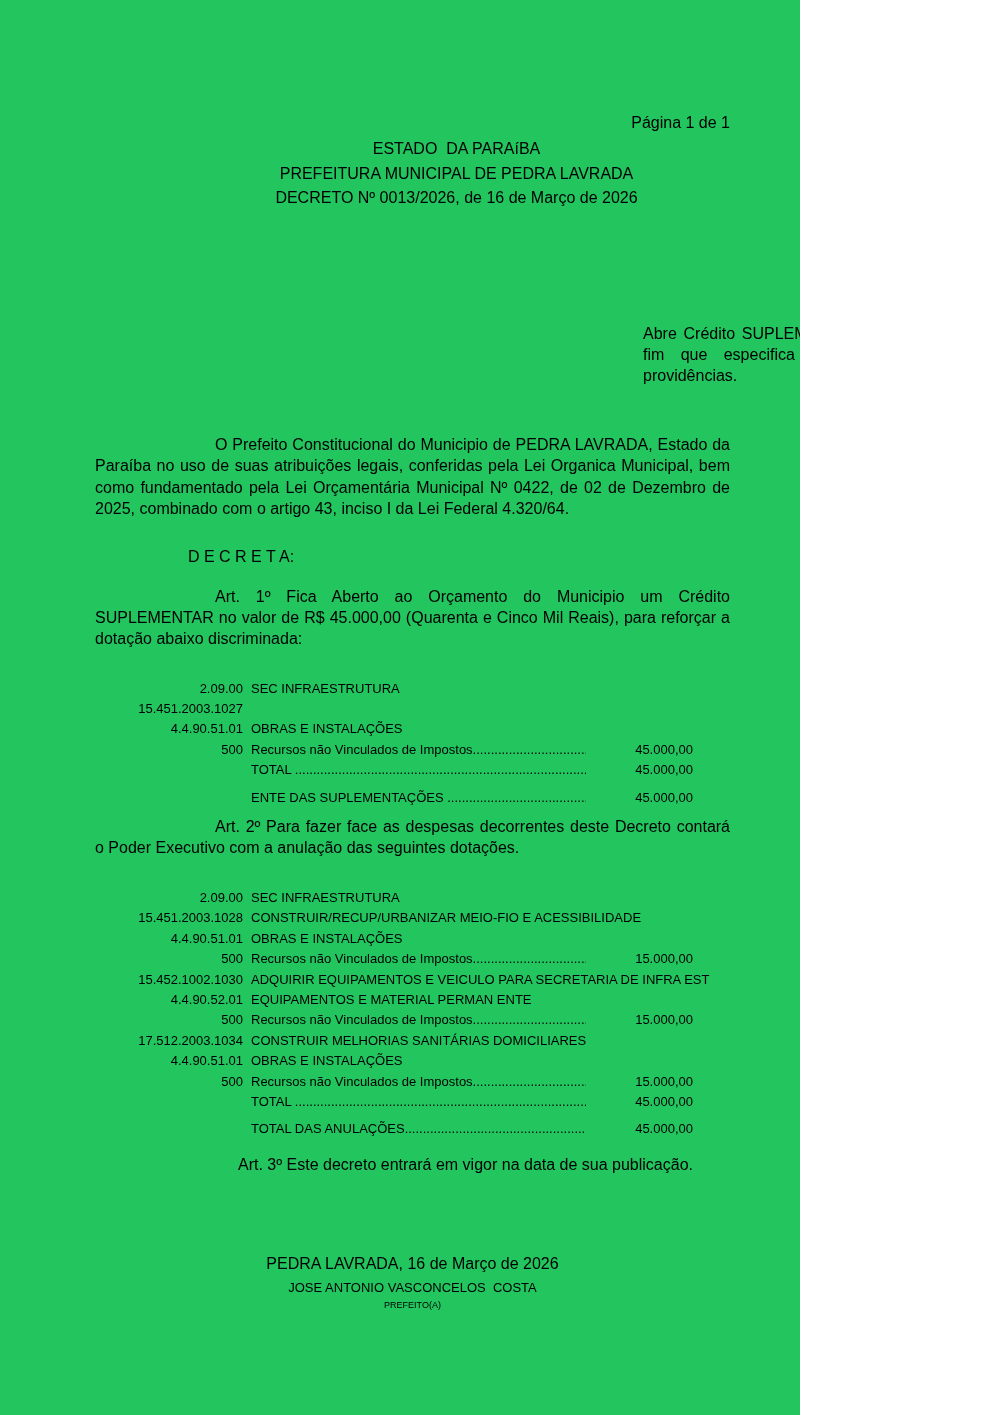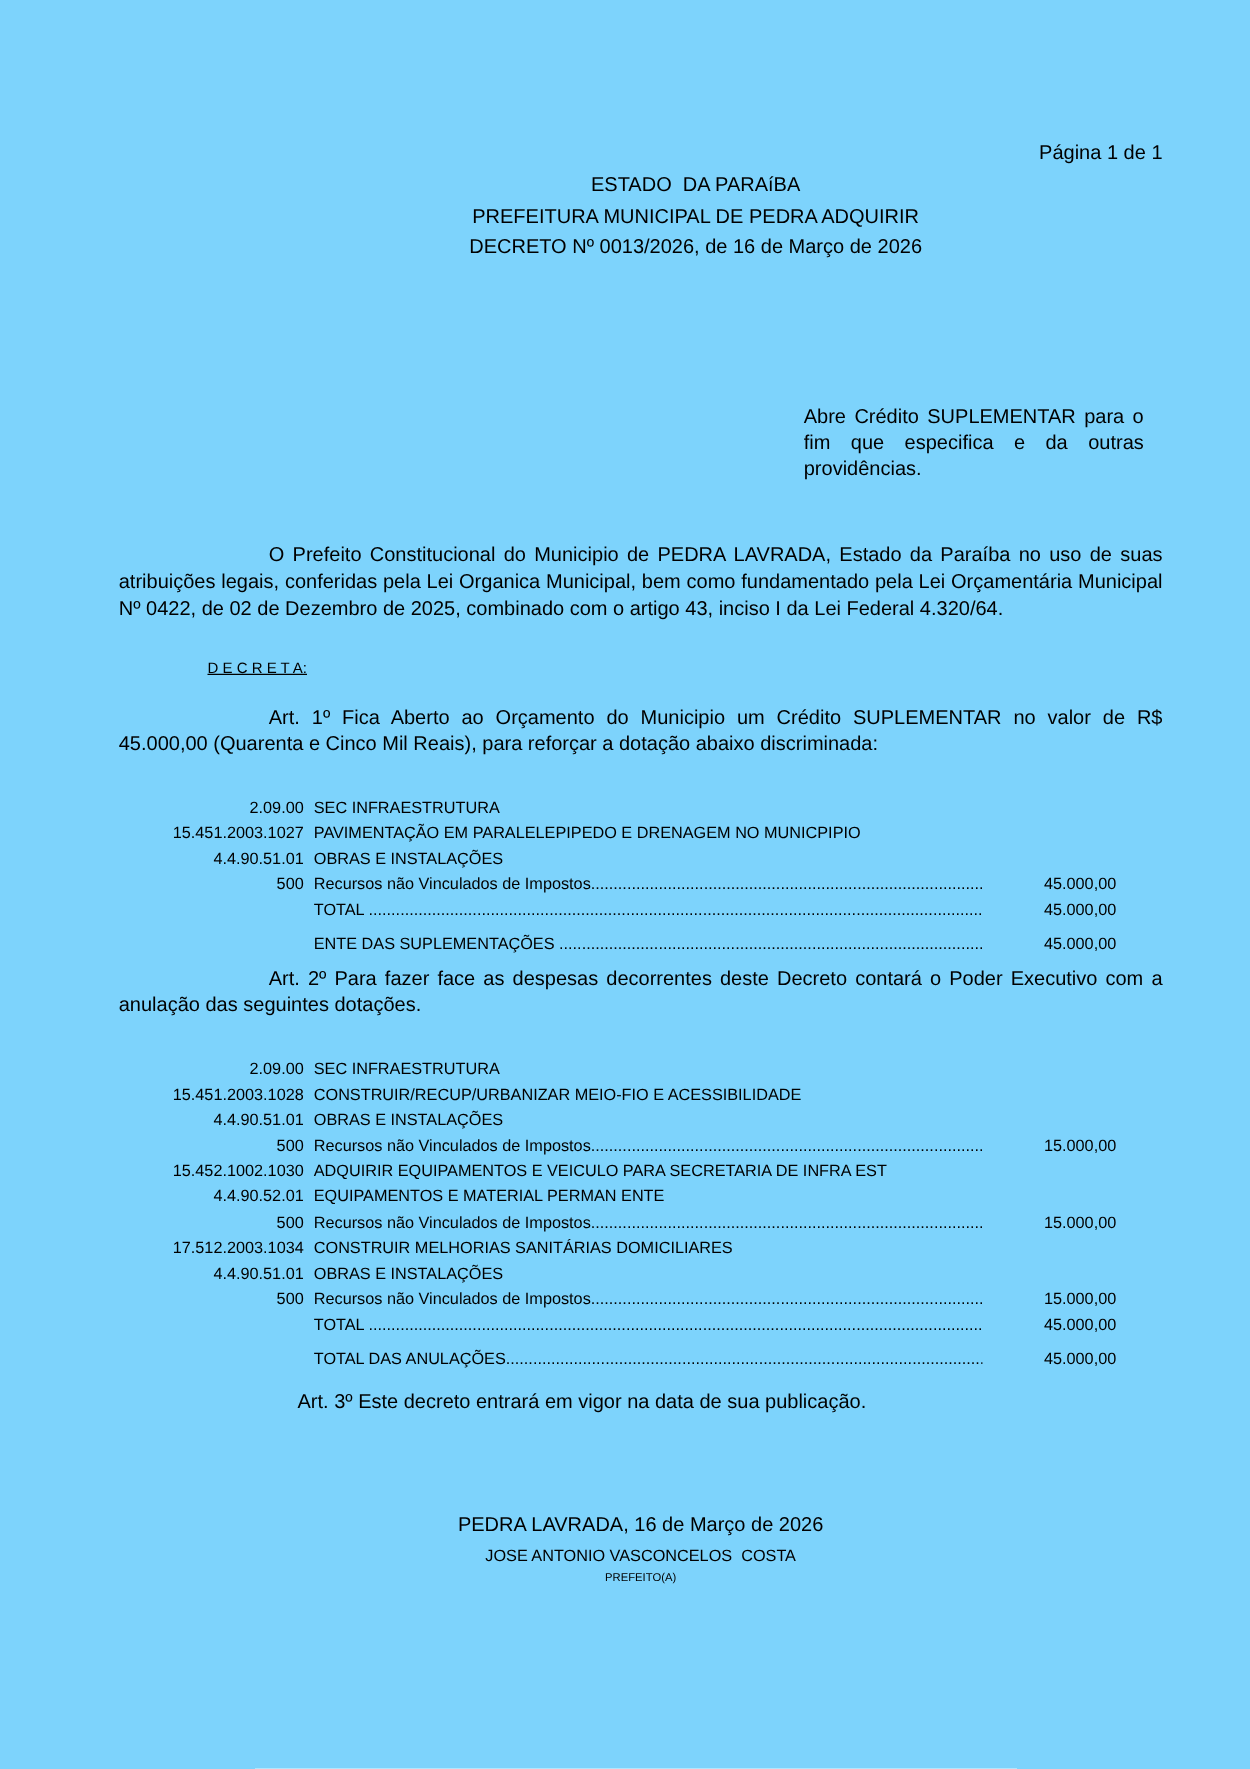--- a/index.html
+++ b/index.html
@@ -3,23 +3,23 @@
 <meta charset="utf-8">
 <style>
   * { margin: 0; padding: 0; box-sizing: border-box; }
   html, body { background: #ffffff; }
   body {
     width: 1000px;
     font-family: "Liberation Sans", "DejaVu Sans", sans-serif;
     color: #000000;
   }
   .page {
-    width: 1000px;
+    width: 800px;
     height: 1415px;
-    background: #7dd3fc;
+    background: #22c55e;
     padding: 113px 70px 40px 95px;
     overflow: hidden;
   }
   .page-indicator {
     text-align: right;
     font-size: 16px;
     line-height: 19px;
     white-space: pre;
   }
   .doc-header {
@@ -40,25 +40,24 @@
   }
   .preamble {
     margin-top: 48px;
     font-size: 16px;
     line-height: 21.5px;
     text-align: justify;
     text-indent: 120px;
   }
   .decreta {
     margin-top: 27px;
-    margin-left: 71px;
-    font-size: 12px;
+    margin-left: 93px;
+    font-size: 16px;
     line-height: 19px;
     white-space: pre;
-    text-decoration: underline;
   }
   .article {
     font-size: 16px;
     line-height: 21px;
     text-align: justify;
     text-indent: 120px;
   }
   .article.a1 { margin-top: 20px; }
   .article.a2 { margin-top: 8px; }
   .article.a3 {
@@ -125,40 +124,39 @@
 </style>
 </head>
 <body>
 
 <div class="page">
 
   <div class="page-indicator">Página 1 de 1</div>
 
   <div class="doc-header">
     <div>ESTADO  DA PARAíBA</div>
-    <div>PREFEITURA MUNICIPAL DE PEDRA ADQUIRIR</div>
+    <div>PREFEITURA MUNICIPAL DE PEDRA LAVRADA</div>
     <div>DECRETO Nº 0013/2026, de 16 de Março de 2026</div>
   </div>
 
   <div class="summary">Abre Crédito SUPLEMENTAR para o fim que especifica e da outras providências.</div>
 
   <p class="preamble">O Prefeito Constitucional do Municipio de PEDRA LAVRADA, Estado da Paraíba no uso de suas atribuições legais, conferidas pela Lei Organica Municipal, bem como fundamentado pela Lei Orçamentária Municipal Nº 0422, de 02 de Dezembro de 2025, combinado com o artigo 43, inciso I da Lei Federal 4.320/64.</p>
 
   <div class="decreta">D E C R E T A:</div>
 
   <p class="article a1">Art. 1º Fica Aberto ao Orçamento do Municipio um Crédito SUPLEMENTAR no valor de R$ 45.000,00 (Quarenta e Cinco Mil Reais), para reforçar a dotação abaixo discriminada:</p>
 
   <div class="budget-table" id="table1">
       <div class="trow">
         <span class="tcode">2.09.00</span>
         <span class="tdesc">SEC INFRAESTRUTURA</span>
       </div>
       <div class="trow">
         <span class="tcode">15.451.2003.1027</span>
-        <span class="tdesc">PAVIMENTAÇÃO EM PARALELEPIPEDO E DRENAGEM NO MUNICPIPIO</span>
       </div>
       <div class="trow">
         <span class="tcode">4.4.90.51.01</span>
         <span class="tdesc">OBRAS E INSTALAÇÕES</span>
       </div>
       <div class="trow">
         <span class="tcode">500</span>
         <span class="tdesc">Recursos não Vinculados de Impostos</span>
         <span class="tdots"></span>
         <span class="tvalue">45.000,00</span>

